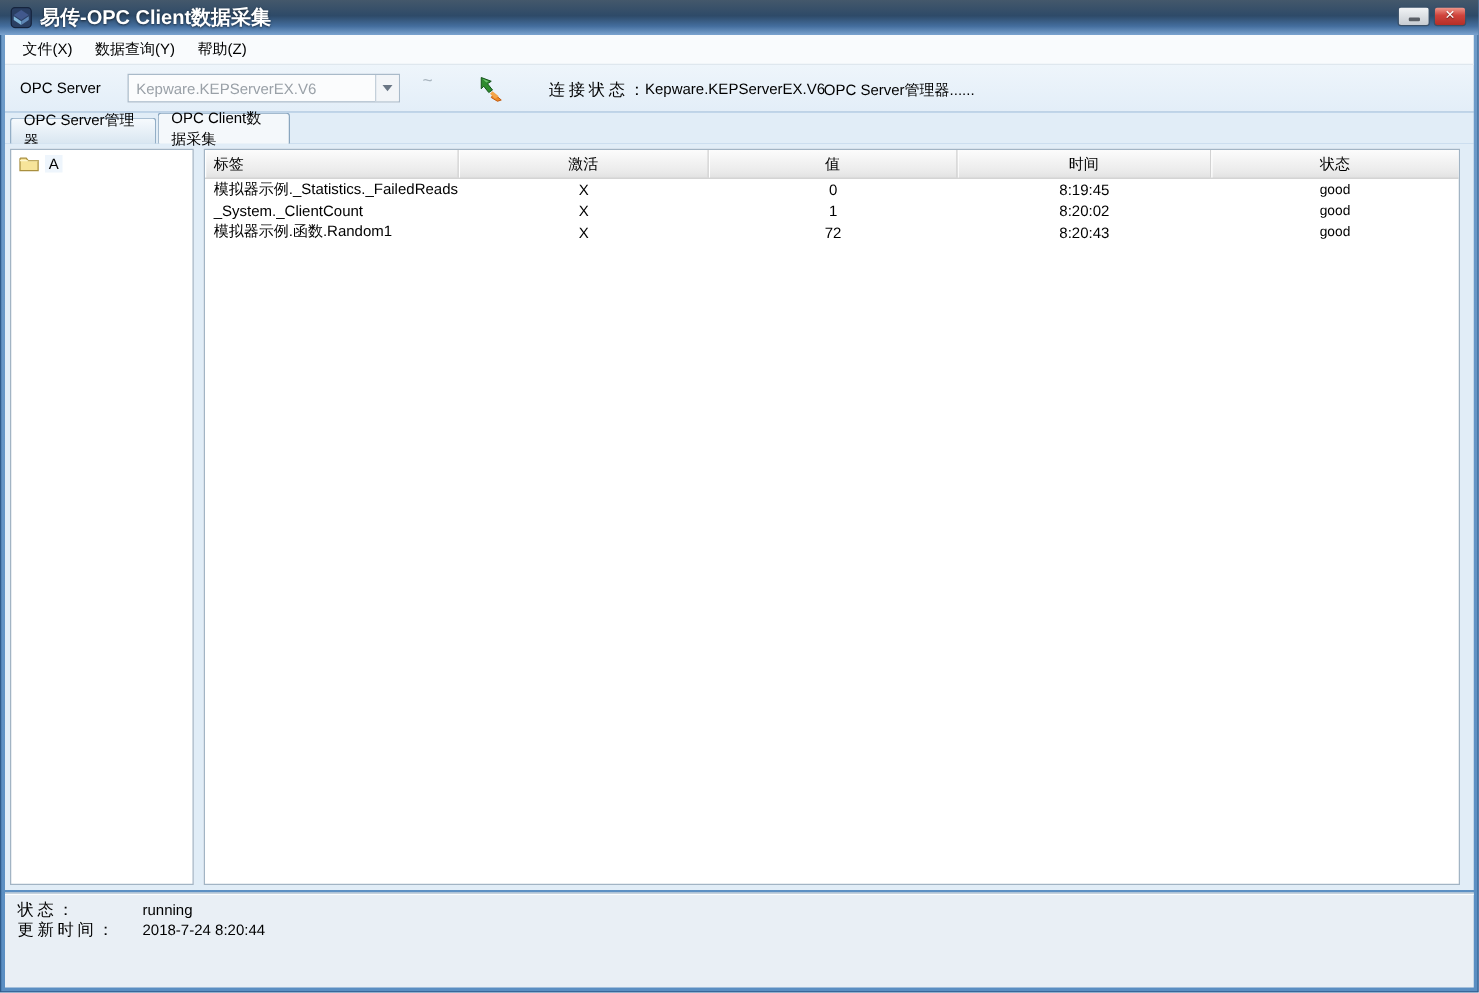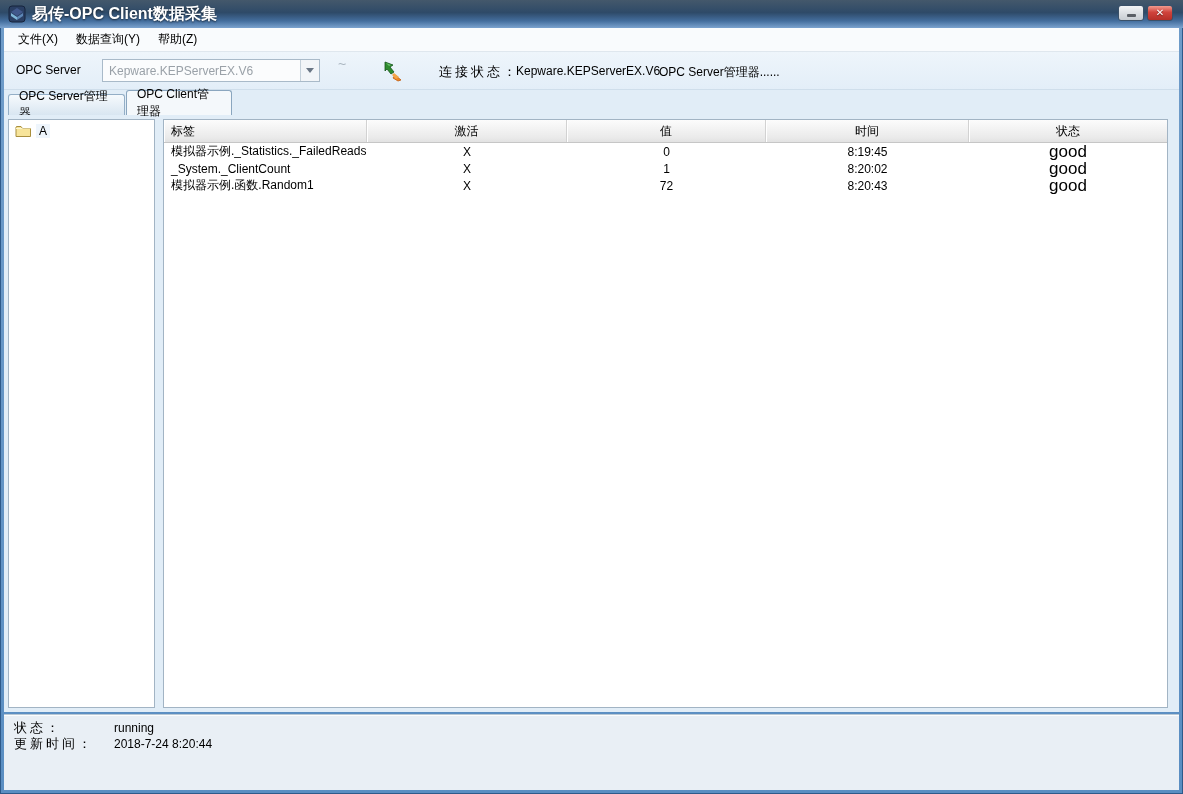--- a/index.html
+++ b/index.html
@@ -88,21 +88,21 @@
   .th { display:flex; align-items:center; border-right:1px solid #d2d2d2; box-shadow:1px 0 0 #fff inset;text-align:center; }
   .th:last-child { border-right:none; }
   .th-tag { width:203px; padding-left:7px; }
   .th-c { justify-content:center; }
   .th-act { width:200px; } .th-val { width:199px; } .th-time { width:203px; } .th-stat { width:198px; }
   .trow { display:flex; height:17px; align-items:center; }
   .td { overflow:hidden; white-space:nowrap; }
   .td-tag { width:203px; padding-left:7px; }
   .td-c { text-align:center; }
   .td-act { width:200px; } .td-val { width:199px; } .td-time { width:203px; } .td-stat { width:198px; }
-  .td-stat { font-size:17px; }
+  .td-stat { font-size:11px; }
 
   
   .statusbar {
     position:absolute; left:4px; top:714px; width:1175px; height:76px;
     background:#e9eff5; border-top:1px solid #b9c8d4; box-shadow:0 1px 0 #fbfdfe inset;
     padding:5px 0 0 10px;
   }
   .status-row { display:flex; height:16px; line-height:16px; }
   .status-label { width:100px; letter-spacing:3px; font-size:13px; }
   .status-value { font-size:12px; }
@@ -160,21 +160,21 @@
     <span class="conn-server">Kepware.KEPServerEX.V6</span>
     <span class="conn-text">OPC Server管理器......</span>
   </div>
   <span class="tilde-mark">~</span>
 
   <div class="tabstrip">
     <div class="tab tab-inactive tab1">
       <span>OPC Server管理器</span>
     </div>
     <div class="tab tab-active tab2">
-      <span>OPC Client管理器</span>
+      <span>OPC Client数据采集</span>
     </div>
   </div>
 
   <div class="content">
 
     <div class="tree-panel">
       <div class="tree-item">
         <span class="folder-icon">
           <svg width="17" height="14" viewBox="0 0 17 14">
             <path d="M1,3 L1,12.5 L15.5,12.5 L15.5,4.5 L7.5,4.5 L6,2.5 L1.5,2.5 Z" fill="#f7e49a" stroke="#a98f3e" stroke-width="1"></path>

